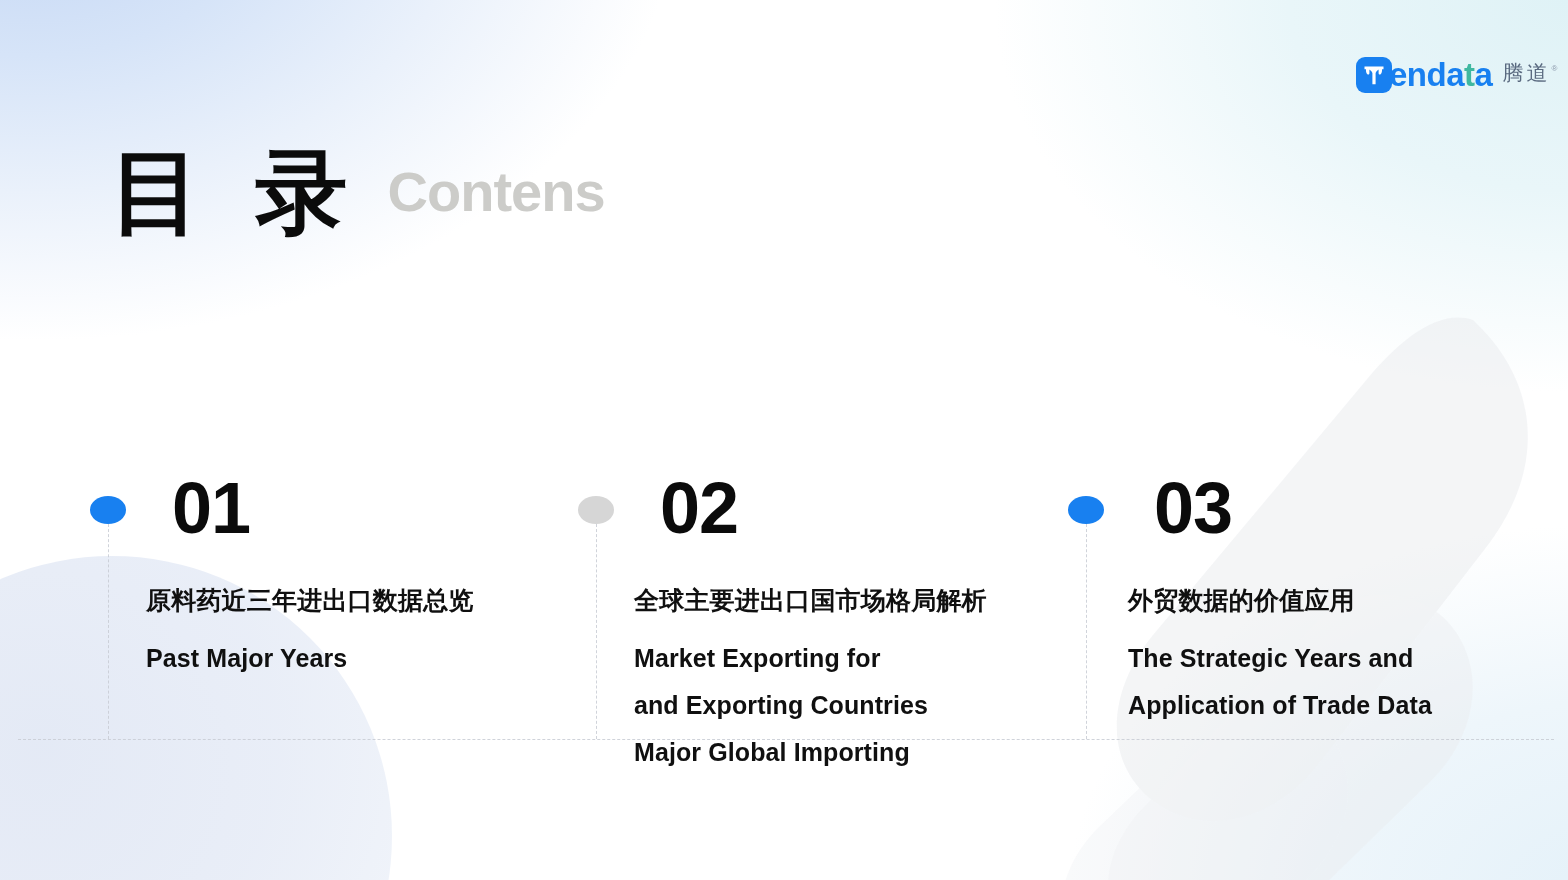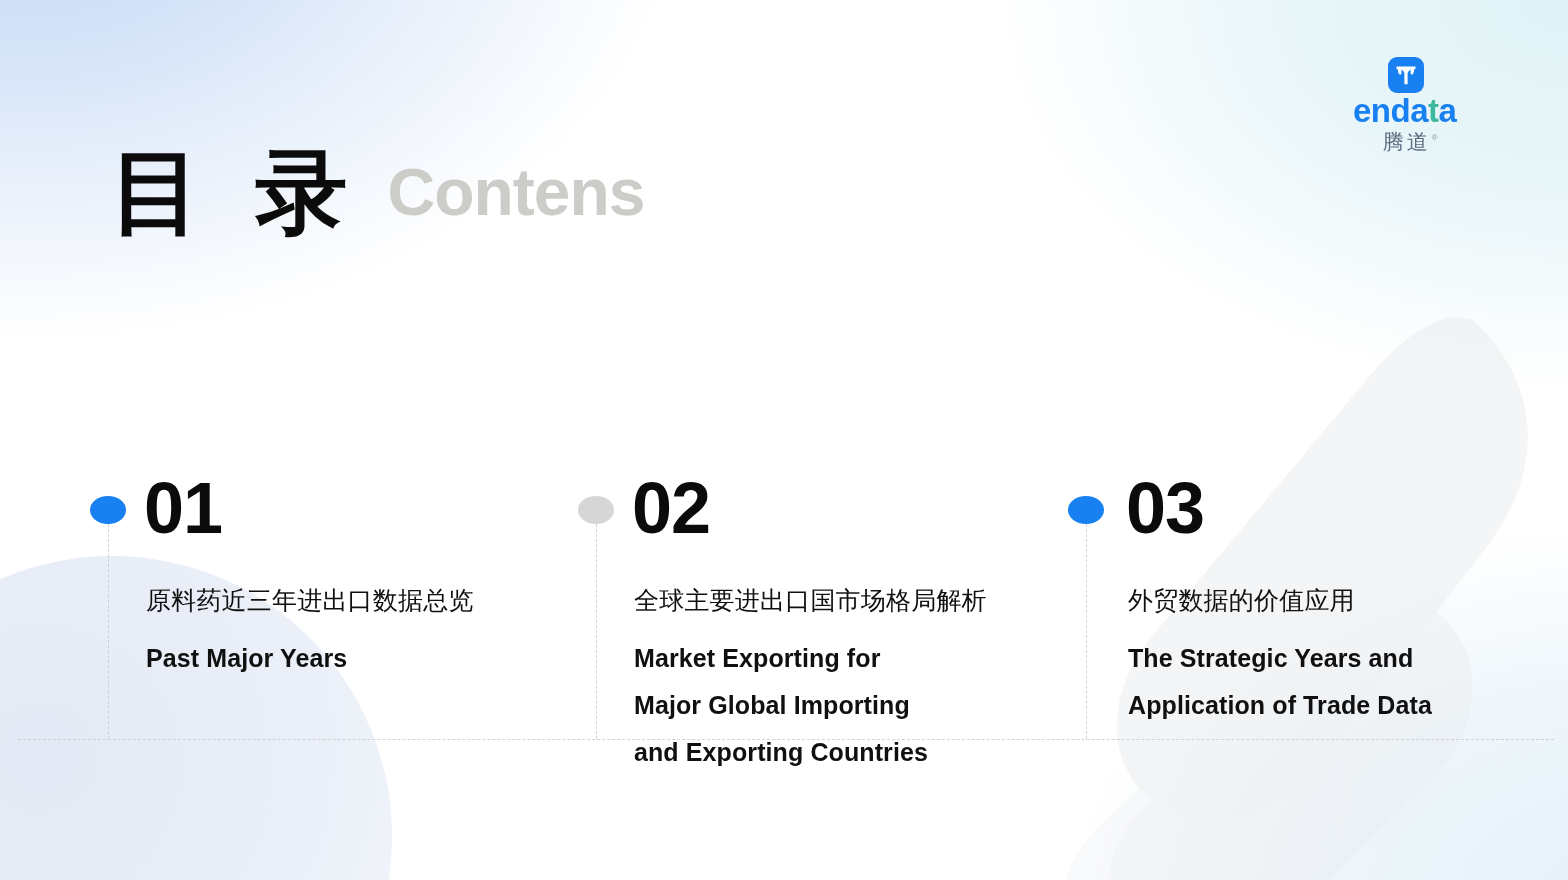--- a/index.html
+++ b/index.html
@@ -41,23 +41,22 @@
     width:620px; height:640px;
     opacity:.55;
     pointer-events:none;
   }
   .watermark svg{ width:100%; height:100%; display:block; }
 
   
   .logo{
     position:absolute;
     left:1356px; top:57px;
-    display:flex; align-items:center;
+    display:flex; 
     height:40px;
-    flex-direction:column;
   }
   .logo-mark{
     width:36px; height:36px;
     border-radius:9px;
     background:#1880f0;
     position:relative;
     flex:none;
   }
   .logo-mark svg{ position:absolute; left:0; top:0; }
   .logo-word{
@@ -96,21 +95,21 @@
     white-space:nowrap;
   }
   .heading-cn{
     font-size:92px;
     font-weight:700;
     color:#0b0b0b;
     letter-spacing:14px;
     line-height:1;
   }
   .heading-en{
-    font-size:66px;
+    font-size:56px;
     font-weight:700;
     color:#ccccc9;
     letter-spacing:-1px;
     line-height:1;
     margin-left:26px;
   }
 
   
   .hline{
     position:absolute;
@@ -135,25 +134,26 @@
     top:496px;
   }
   .num{
     position:absolute;
     top:472px;
     font-size:72px;
     font-weight:800;
     color:#0b0b0b;
     line-height:1;
     letter-spacing:-1px;
+    margin-left:28px;
   }
   .txt{ position:absolute; top:588px; }
   .txt .cn{
     font-size:25px;
-    font-weight:400;
+    font-weight:700;
     color:#101010;
     line-height:1;
     letter-spacing:.2px;
     white-space:nowrap;
     margin-bottom:22px;
   }
   .txt .en{
     font-size:25px;
     font-weight:700;
     color:#101010;
@@ -210,22 +210,22 @@
       <div class="en">Past Major Years</div>
     </div>
   </div>
 
   <div class="toc-item">
     <span class="dot" style="left:578px;background:#d6d6d6"></span>
     <span class="num" style="left:632px">02</span>
     <div class="txt" style="left:634px">
       <div class="cn">全球主要进出口国市场格局解析</div>
       <div class="en">Market Exporting for</div>
+      <div class="en">and Exporting Countries</div>
       <div class="en">Major Global Importing</div>
-      <div class="en">and Exporting Countries</div>
     </div>
   </div>
 
   <div class="toc-item">
     <span class="dot" style="left:1068px;background:#1880f0"></span>
     <span class="num" style="left:1126px">03</span>
     <div class="txt" style="left:1128px">
       <div class="cn">外贸数据的价值应用</div>
       <div class="en">The Strategic Years and</div>
       <div class="en">Application of Trade Data</div>

